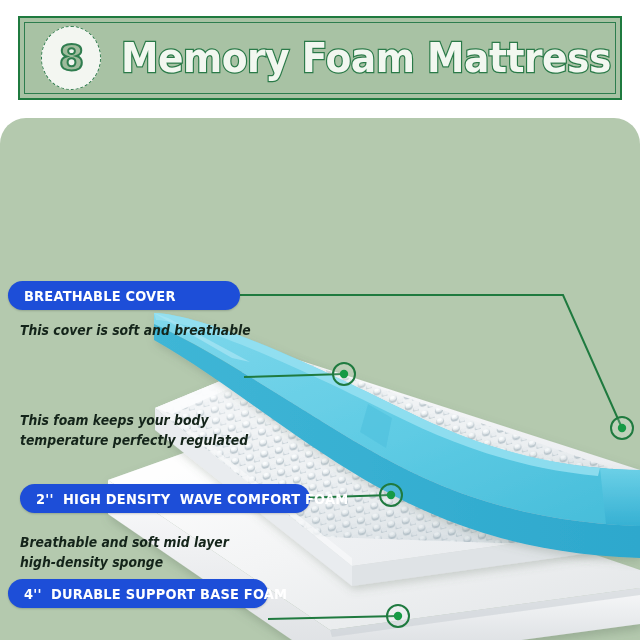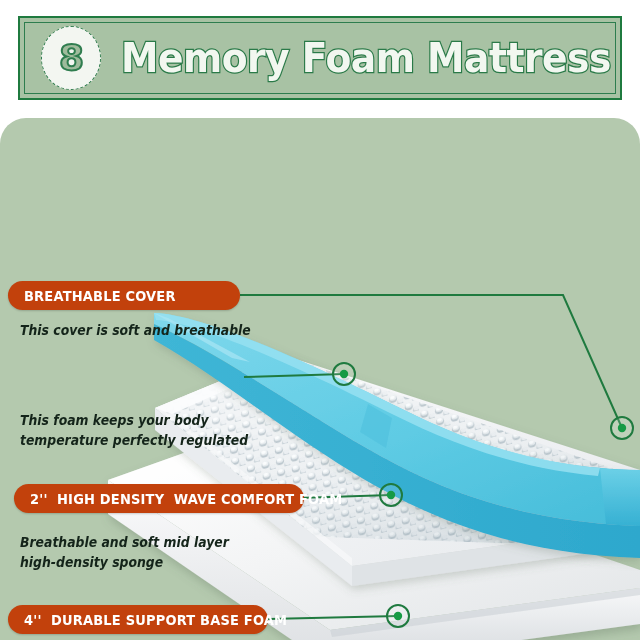--- a/index.html
+++ b/index.html
@@ -104,21 +104,21 @@
     left: 0;
     top: 0;
     width: 640px;
     height: 522px;
   }
 
   
   .label-bar {
     position: absolute;
     height: 29px;
-    background: #c2410c;
+    background: #1d4ed8;
     border-radius: 15px;
     display: flex;
     align-items: center;
     padding: 0 16px;
     box-sizing: border-box;
     box-shadow: 0 1px 2px rgba(0,0,0,0.18);
   }
   .label-text {
     font-family: "DejaVu Sans", sans-serif;
     font-weight: bold;
@@ -140,23 +140,23 @@
     white-space: pre-line;
     transform: scaleX(0.92);
     transform-origin: left top;
   }
 
   
   #bar-cover   { left: 8px;  top: 163px; width: 232px; }
   #desc-cover  { left: 20px; top: 203px; }
   #bar-gel     { left: 8px;  top: 245px; width: 236px; }
   #desc-gel    { left: 20px; top: 293px; }
-  #bar-wave    { left: 14px;  top: 366px; width: 290px; }
+  #bar-wave    { left: 20px;  top: 366px; width: 290px; }
   #desc-wave   { left: 20px; top: 415px; }
-  #bar-base    { left: 8px;  top: 487px; width: 260px; }
+  #bar-base    { left: 8px;  top: 461px; width: 260px; }
 </style>
 </head>
 <body>
 
 <div id="root">
 
   <div class="banner">
     <div class="banner-inner">
       <div class="badge">
         <div class="badge-disc"></div>

